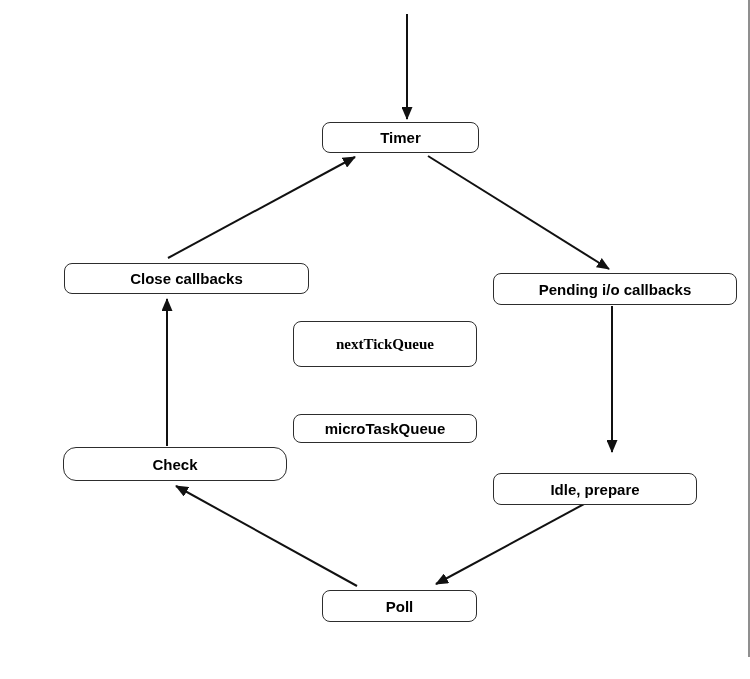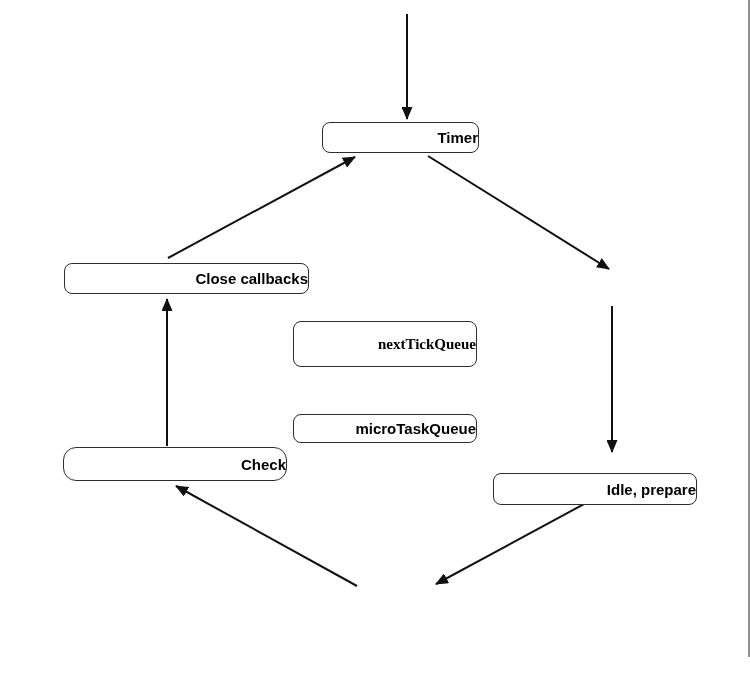--- a/index.html
+++ b/index.html
@@ -22,21 +22,21 @@
   #arrow-layer line {
     stroke: var(--arrow, #111111);
     stroke-width: 2;
   }
   #arrowhead-path { fill: var(--arrow, #111111); }
 
   .node {
     position: absolute;
     display: flex;
     align-items: center;
-    justify-content: flex-end;
+    justify-content: center;
     background: var(--box-fill, #ffffff);
     border: 1.5px solid var(--box-border, #2d2d2d);
     border-radius: 8px;
   }
   .node span {
     font-weight: bold;
     font-size: 15px;
     color: var(--text, #000000);
     white-space: nowrap;
   }
@@ -70,25 +70,31 @@
       <line x1="167" y1="446" x2="167" y2="299" marker-end="url(#ah)"></line>
     </svg>
 
   <div class="right-border"></div>
 <div class="node" style="left: 322px; top: 122px; width: 157px; height: 31px;">
       <span>Timer</span>
     </div>
     <div class="node" style="left: 64px; top: 263px; width: 245px; height: 31px;">
       <span>Close callbacks</span>
     </div>
+    <div class="node" style="left: 493px; top: 273px; width: 244px; height: 32px;">
+      <span>Pending i/o callbacks</span>
+    </div>
     <div class="node" style="left: 293px; top: 321px; width: 184px; height: 46px; font-family: Liberation Serif, serif;">
       <span>nextTickQueue</span>
     </div>
     <div class="node" style="left: 293px; top: 366px; width: 184px; height: 29px; margin-top: 48px;">
       <span>microTaskQueue</span>
     </div>
     <div class="node" style="left: 63px; top: 447px; width: 224px; height: 34px; border-radius: 13px;">
       <span>Check</span>
     </div>
     <div class="node" style="left: 493px; top: 473px; width: 204px; height: 32px;">
       <span>Idle, prepare</span>
     </div>
+    <div class="node" style="left: 322px; top: 590px; width: 155px; height: 32px;">
+      <span>Poll</span>
+    </div>
   </div>
 
 </body></html>

